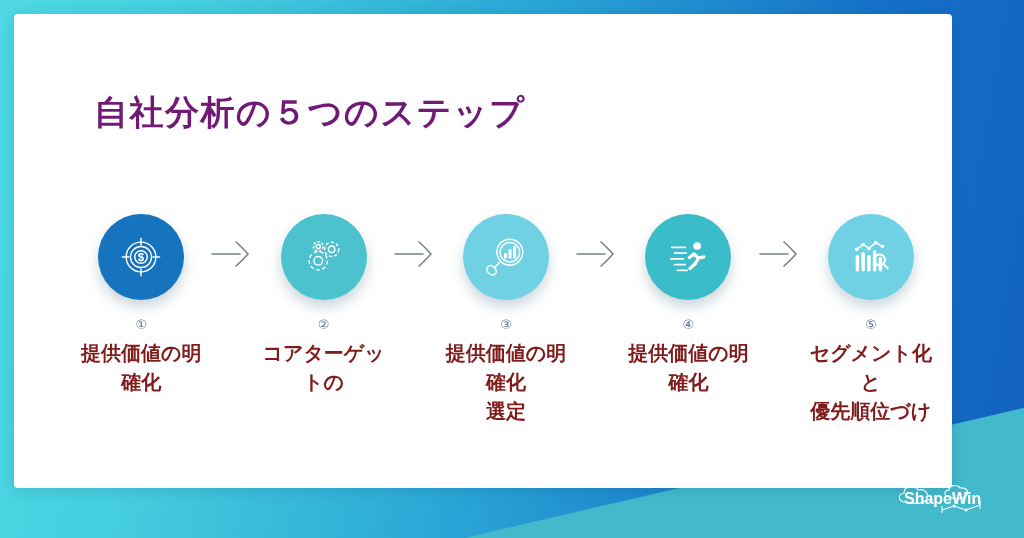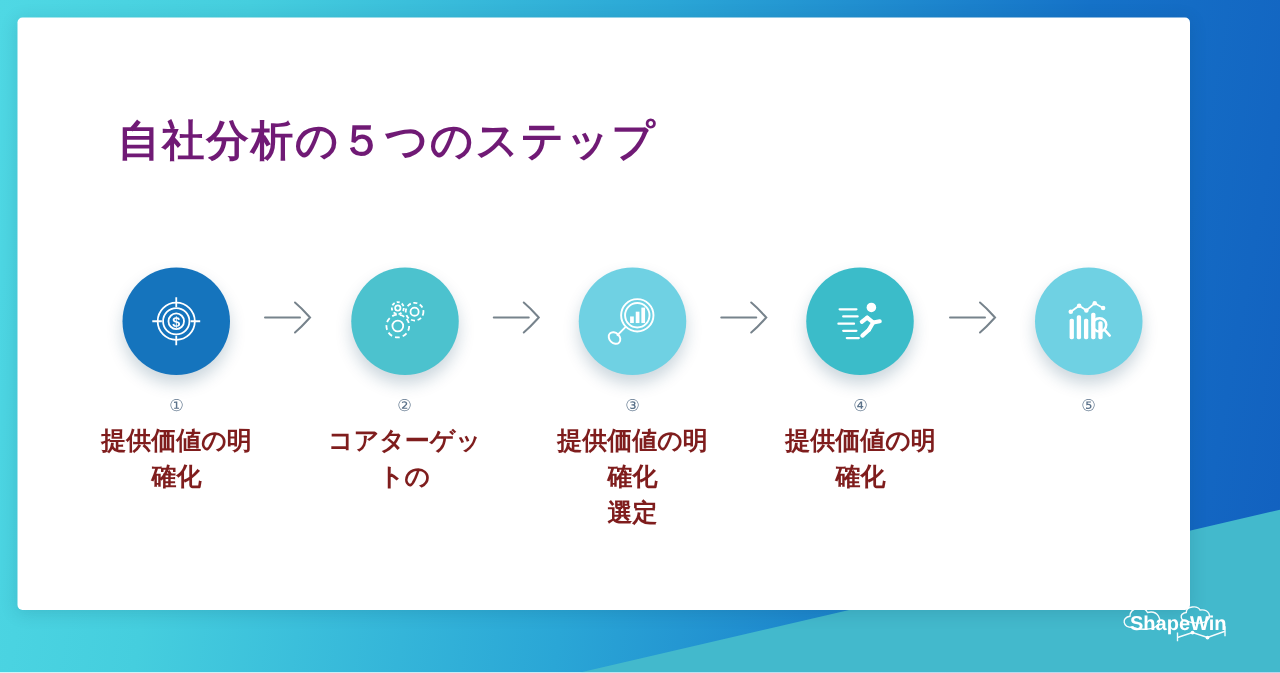--- a/index.html
+++ b/index.html
@@ -303,20 +303,22 @@
                 </g>
                 <g stroke="#ffffff" stroke-width="2.1" fill="none" stroke-linecap="round">
                   <circle cx="33" cy="27" r="5.6"></circle>
                   <line x1="37.4" y1="31.4" x2="41.5" y2="36"></line>
                 </g>
               </svg>
             </span>
           </div>
         </div>
         <div class="step-num">⑤</div>
+        <div class="step-label">セグメント化と
+優先順位づけ</div>
       </div>
 
     </div>
   </div>
 
   <div class="logo">
     <svg viewBox="0 0 118 46">
       <g fill="none" stroke="#ffffff" stroke-width="1.1" opacity="0.95">
         <path d="M22 26 C14 26, 13 18, 20 17 C20 10, 31 8, 34 14 C42 12, 47 20, 41 25 C38 28, 27 28, 22 26 Z"></path>
         <path d="M66 21 C60 21, 59 15, 65 14 C65 9, 74 8, 76 12 C83 11, 86 17, 81 21 C78 23, 70 23, 66 21 Z"></path>

